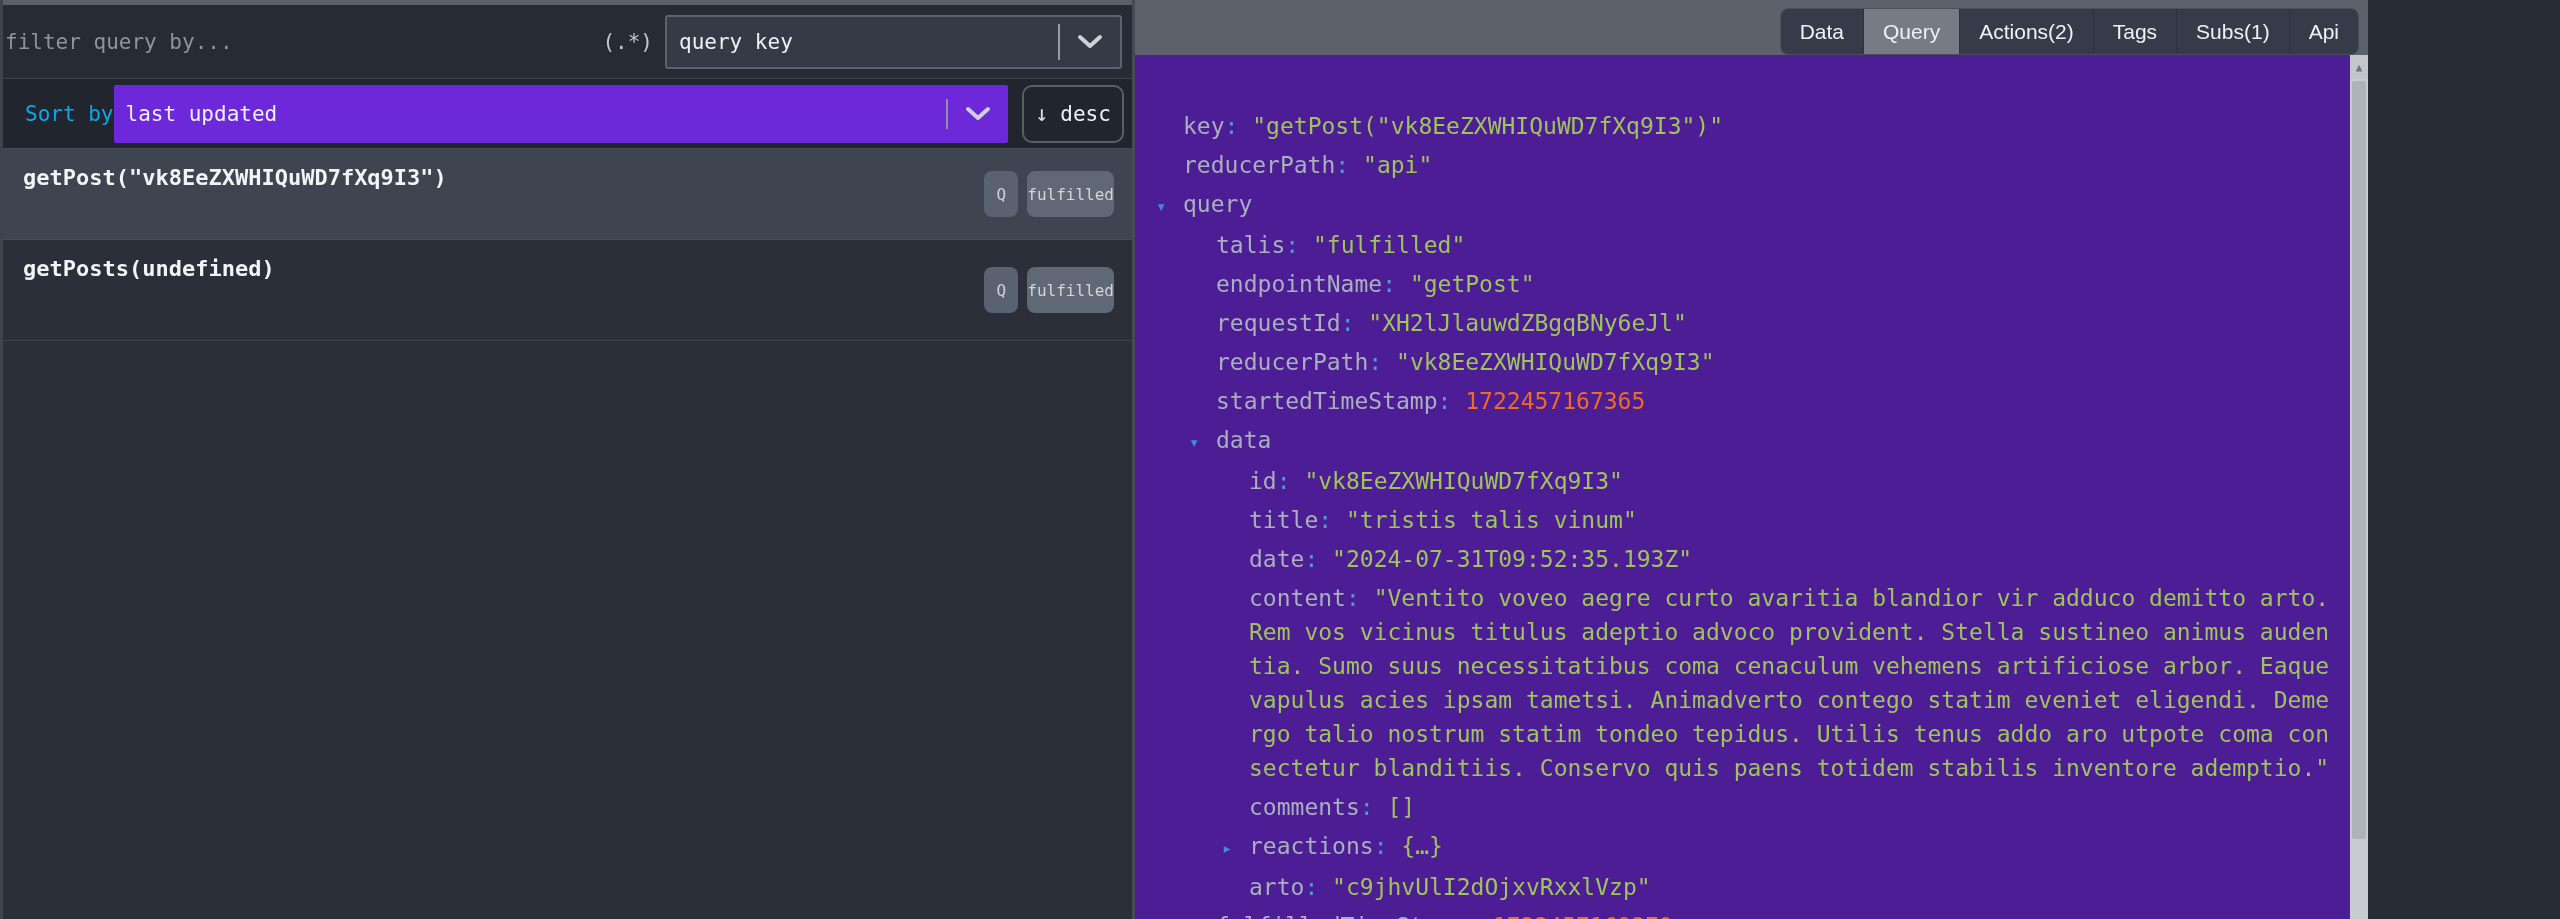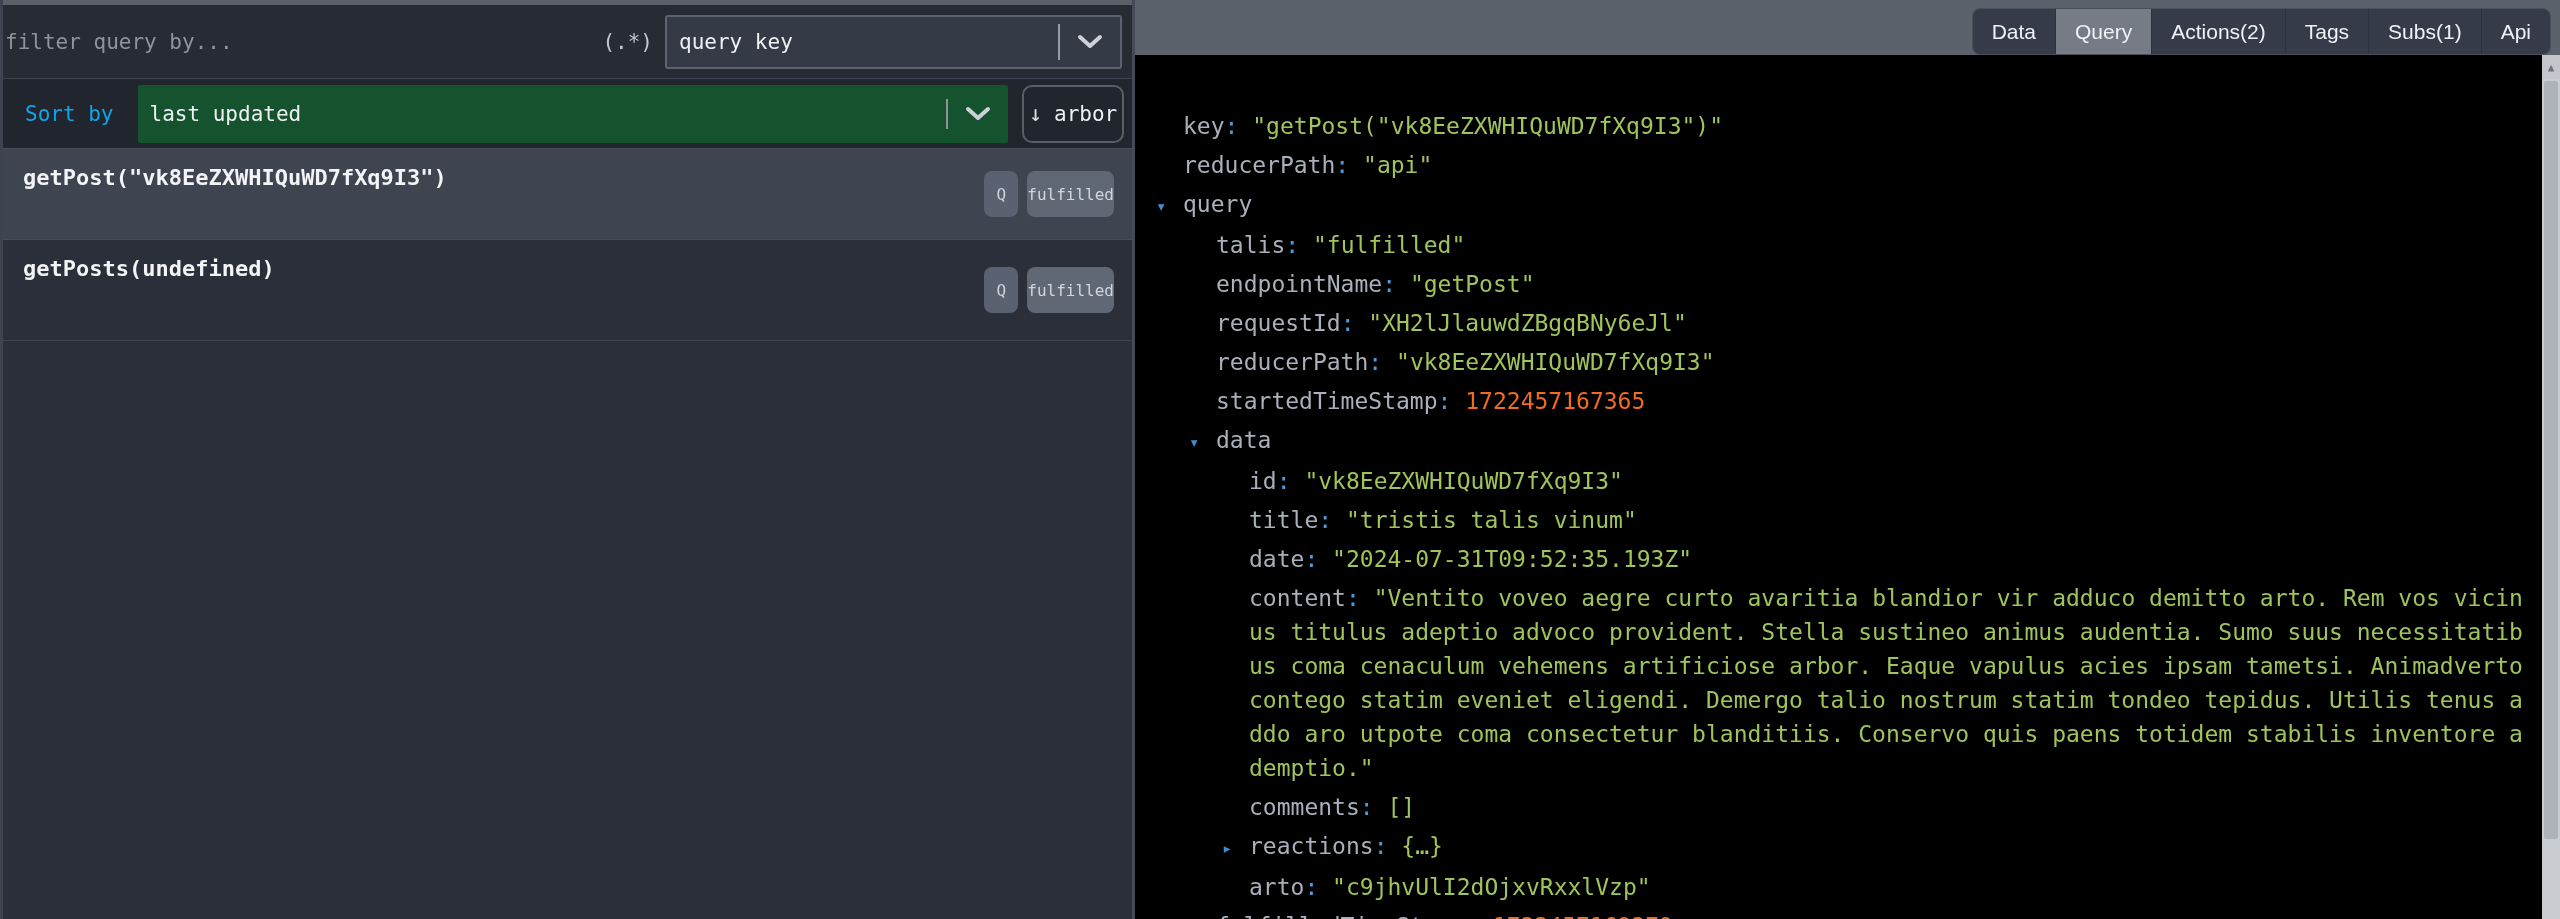--- a/index.html
+++ b/index.html
@@ -17,42 +17,42 @@
   .select{background:#343a46;border:2px solid #5d636e;border-radius:3px;display:flex;
         align-items:center;box-sizing:border-box}
   .sel-label{color:#eef1f4;font-size:21px;padding-left:12px;flex:1;white-space:nowrap}
   .sel-div{width:2px;background:#969ca4}
   .sel-chev{padding:0 16px;display:flex;align-items:center}
   .qk-select{width:457px;height:54px;margin-right:10px;flex:none}
   .qk-select .sel-div{height:36px}
   .sortbar{height:70px;background:#21262e;border-top:1px solid #3d434e;display:flex;
         align-items:center;box-sizing:border-box}
   .sort-label{color:#0ea5e9;font-size:21px;margin-left:22px;white-space:nowrap}
-  .sort-select{height:58px;flex:1;margin-left:24px;border:none;background:#14532d;border-radius:2px}
+  .sort-select{height:58px;flex:1;margin-left:0;border:none;background:#6d28d9;border-radius:2px}
   .sort-select .sel-div{height:30px;background:#8d939b}
   .desc-btn{width:102px;height:58px;margin:0 8px 0 14px;border:2px solid #585f69;border-radius:10px;
         background:transparent;display:flex;align-items:center;justify-content:center;gap:12px;
         color:#eef0f3;box-sizing:border-box;cursor:pointer;flex:none}
   .desc-arrow{font-size:22px;color:#dde1e6}
   .desc-label{font-size:21px}
   .rows{}
   .row{position:relative;border-top:1px solid #474d58;cursor:pointer}
   .row.selected{background:#3e4450;height:90px}
   .row:not(.selected){background:#2a2f3a;height:100px;border-bottom:1px solid #3f4550}
   .row-title{position:absolute;left:20px;top:16px;font-weight:bold;font-size:22px;color:#f2f4f6;white-space:nowrap}
   .badges{position:absolute;right:18px;top:50%;transform:translateY(-50%);display:flex;gap:9px;align-items:center}
   .badge{height:46px;border-radius:8px;display:flex;align-items:center;justify-content:center;font-size:16px}
   .badge.q{width:34px;background:#5a6170;color:#ced2d9}
   .badge.status{padding:0 0;background:#616875;color:#d2d6dc}
 
   
   .panel-divider{position:absolute;left:1132px;top:0;width:3px;height:919px;background:#454b56}
 
   
-  .right{position:absolute;left:1135px;top:0;width:1425px;height:919px;background:#000000}
+  .right{position:absolute;left:1135px;top:0;width:1233px;height:919px;background:#4c1d95}
   .header{height:55px;background:#5b626c;position:relative}
   .tabs{position:absolute;right:9px;top:8px;height:45px;display:flex;border-radius:8px;
         overflow:hidden;border:1px solid #4a505a}
   .tab{display:flex;align-items:center;padding:0 19px;background:#353b48;color:#eef1f6;
         font:21px "Liberation Sans",sans-serif;cursor:pointer;white-space:nowrap}
   .tab+.tab{border-left:1px solid #2c323c}
   .tab.active{background:#767c85}
   .content{position:absolute;left:0;top:55px;right:18px;bottom:0;overflow:hidden}
   .tree{padding:54px 8px 0 48px}
   .line{position:relative;line-height:34px;margin-bottom:5px;font-size:23px;color:#a9b0bc;white-space:normal}
@@ -100,21 +100,21 @@
         <span class="sel-label">last updated</span>
         <span class="sel-div"></span>
         <span class="sel-chev">
           <svg width="28" height="17" viewBox="0 0 28 17">
               <polyline points="4,4 14,13 24,4" fill="none" stroke="#cdd2d8" stroke-width="4" stroke-linecap="round" stroke-linejoin="round"></polyline>
             </svg>
         </span>
       </div>
       <div class="desc-btn">
         <span class="desc-arrow">↓</span>
-        <span class="desc-label">arbor</span>
+        <span class="desc-label">desc</span>
       </div>
     </div>
 
     <div class="rows" id="rows">
         <div class="row selected">
           <span class="row-title">getPost("vk8EeZXWHIQuWD7fXq9I3")</span>
           <div class="badges">
             <span class="badge q">Q</span>
             <span class="badge status">fulfilled</span>
           </div>

